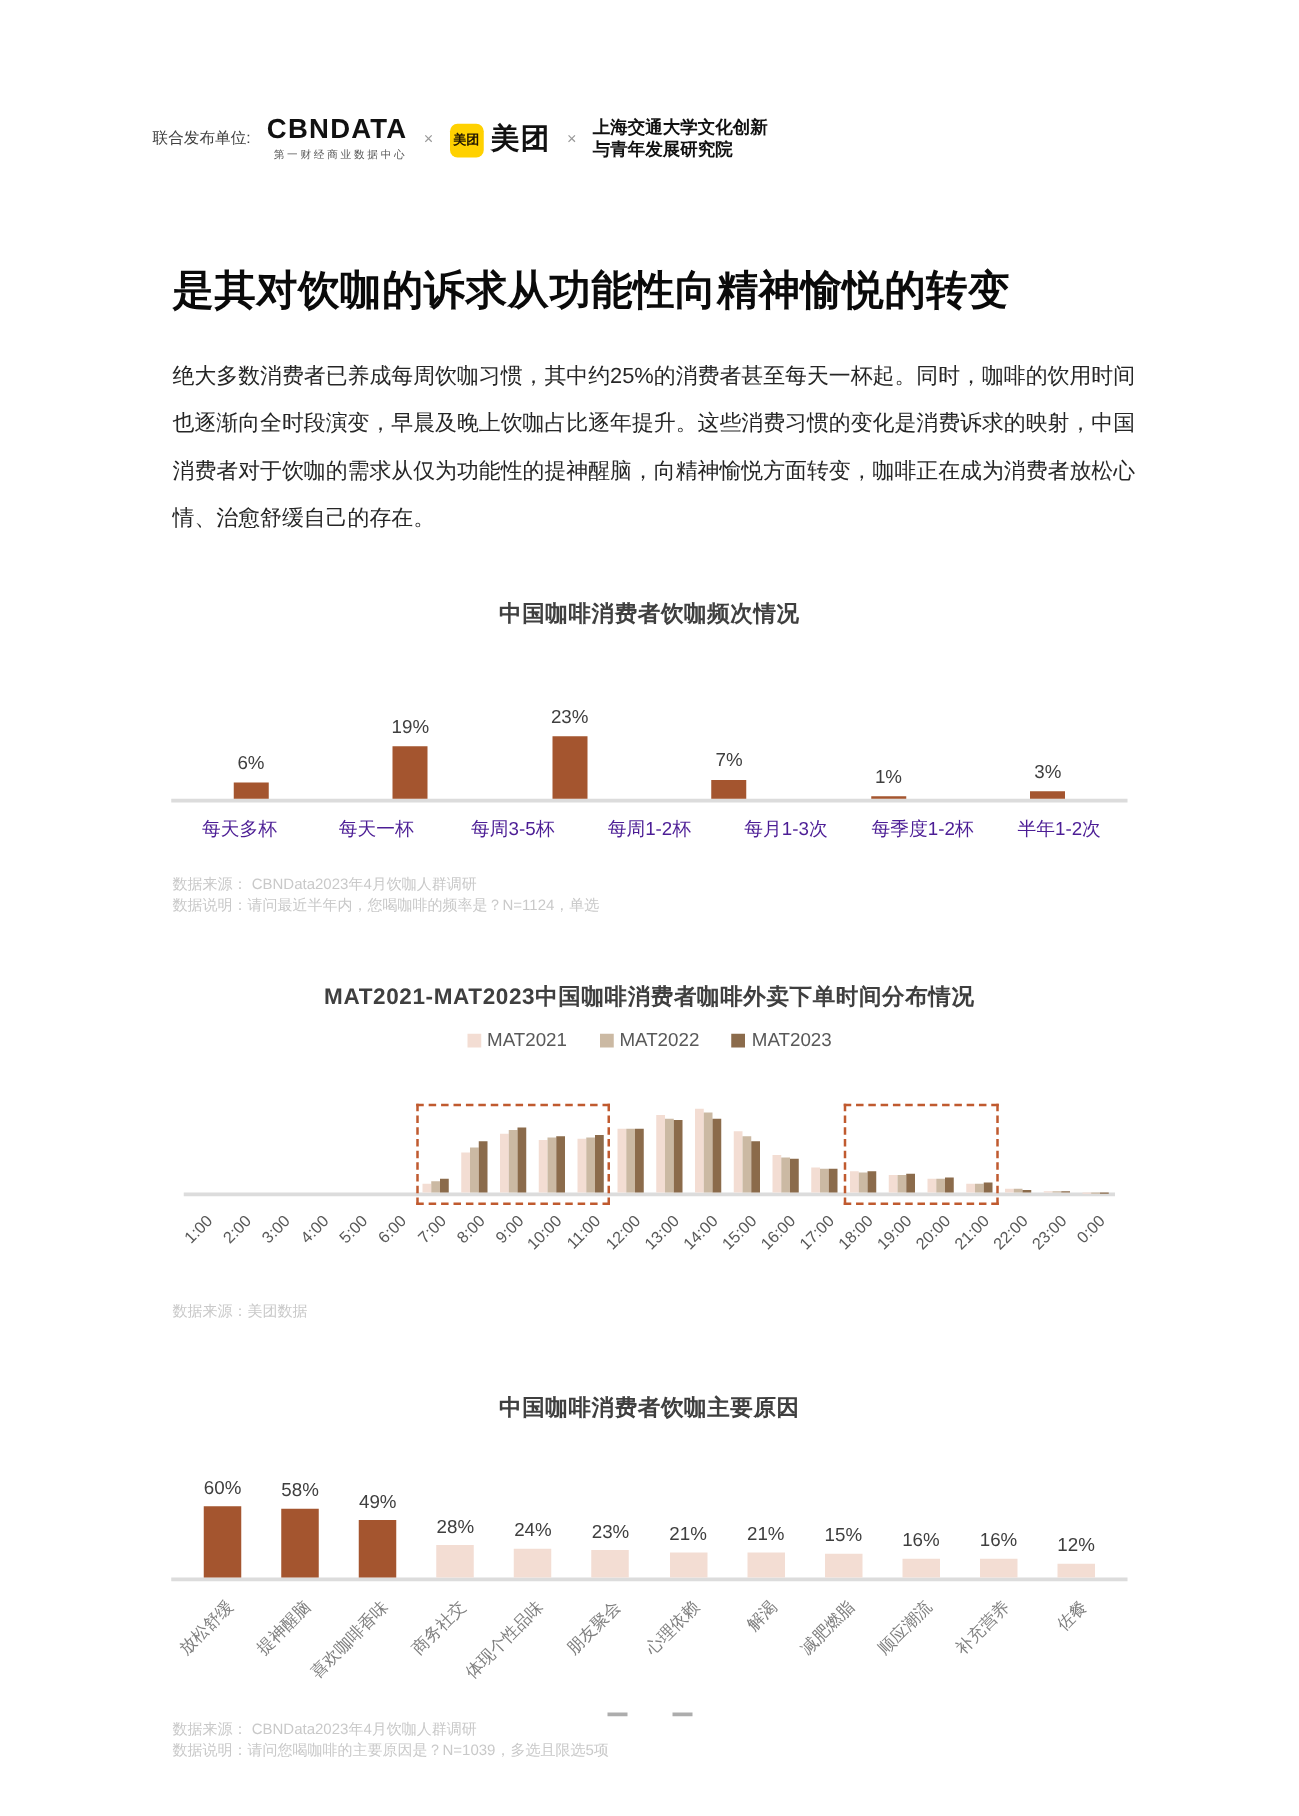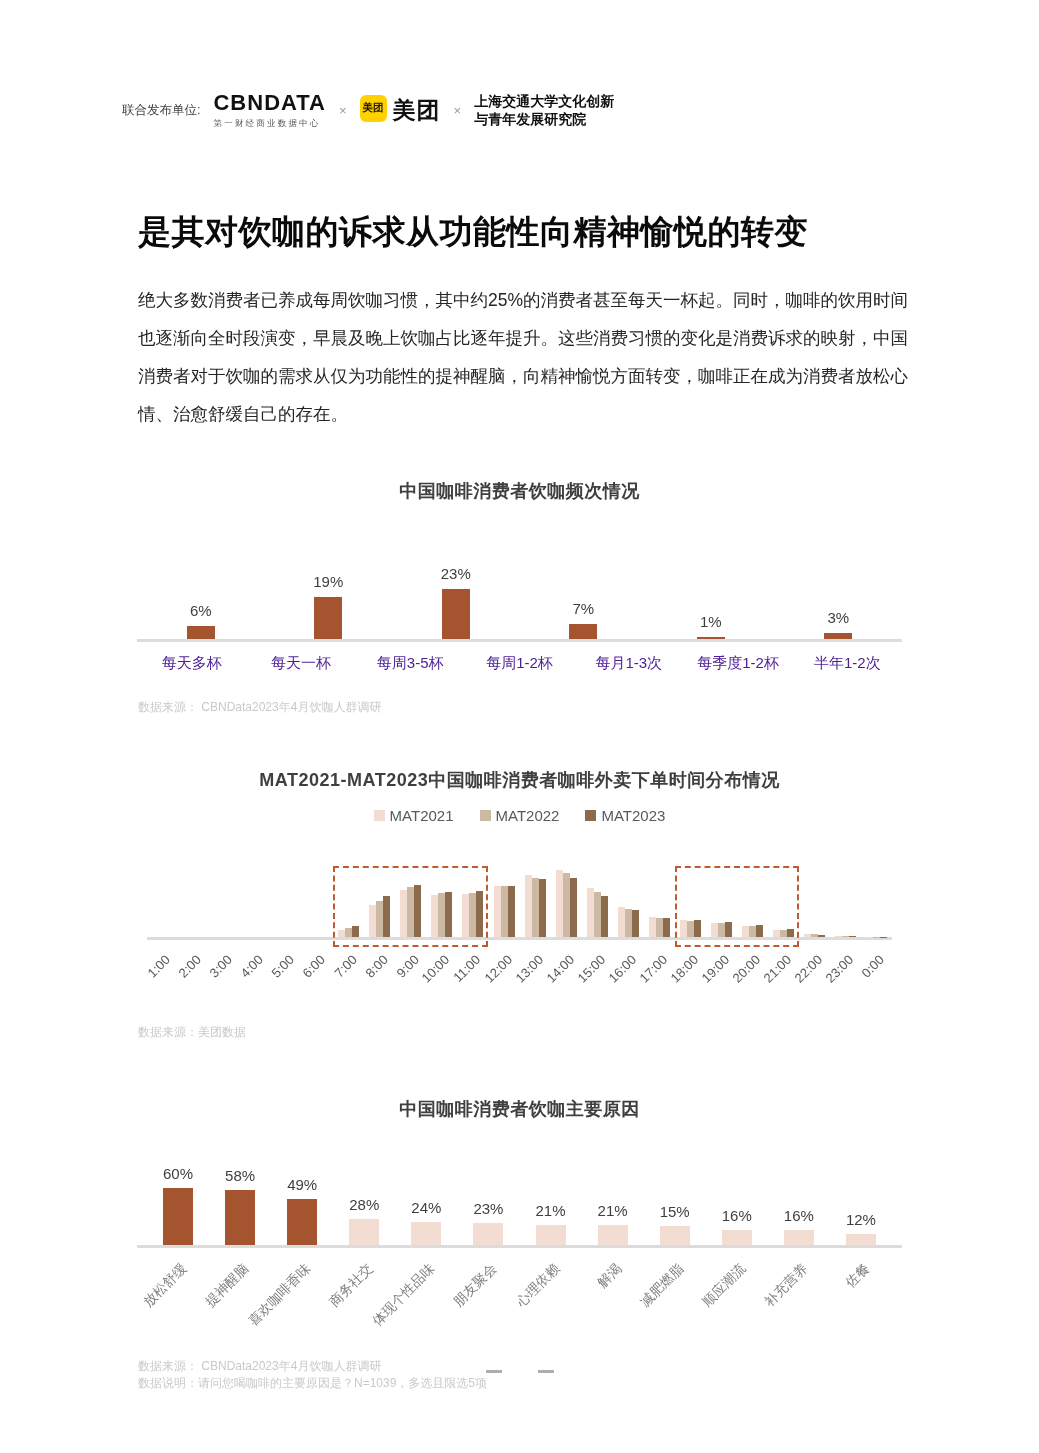--- a/index.html
+++ b/index.html
@@ -23,25 +23,25 @@
   .hq-sq-g1 { left:15px; top:1px; width:8px; height:8px; background:#3FA548; }
   .hq-sq-b1 { left:45px; top:9px; width:8px; height:8px; background:#3D8EDB; }
   .hq-sq-y1 { left:2px; top:28px; width:8px; height:8px; background:#F7C52E; }
   .hq-sq-g2 { left:19px; top:38px; width:7px; height:7px; background:#3FA548; }
   .hq-sq-r2 { left:31px; top:38px; width:7px; height:7px; background:#D9402F; }
   .hq-name { margin-top:4px; font-size:9.5px; font-weight:bold; color:#1A5DA6; white-space:nowrap; }
   .hq-sub  { margin-top:2px; width:78px; height:3px; background:#A8C4E4; border-radius:1px; }
 
   .hdr-right { display:flex; align-items:center; gap:13px; padding-top:8px; }
   .hdr-right .hdr-label { padding-top:0; }
-  .cbn { display:flex; flex-direction:column; align-items:flex-start; }
+  .cbn { display:flex; flex-direction:column; align-items:flex-end; }
   .cbn-main { font-size:22px; font-weight:900; letter-spacing:1px; color:#111111; }
   .cbn-sub  { font-size:8.5px; letter-spacing:2.2px; color:#555555; margin-top:2px; }
   .xsep { font-size:13px; color:#999999; }
-  .mt { display:flex; align-items:flex-start; gap:6px; }
+  .mt { display:flex; align-items:flex-end; gap:6px; }
   .mt-badge { width:27px; height:27px; background:#FFD100; border-radius:6px; display:flex; align-items:center; justify-content:center;
               font-size:10.5px; font-weight:bold; color:#201500; }
   .mt-name { font-size:23px; font-weight:900; color:#111111; letter-spacing:1px; }
   .sjtu { font-size:14px; font-weight:bold; color:#111111; line-height:1.3; }
 
   
   .title { margin:42px 100px 0 138px; font-size:33px; line-height:1.2; font-weight:900; color:#0a0a0a; letter-spacing:0.5px; }
   .para  { margin:30px 118px 0 138px; font-size:17.5px; line-height:38px; color:#262626; }
 
   
@@ -161,20 +161,21 @@
           <div class="c1-cat">每天一杯</div>
           <div class="c1-cat">每周3-5杯</div>
           <div class="c1-cat">每周1-2杯</div>
           <div class="c1-cat">每月1-3次</div>
           <div class="c1-cat">每季度1-2杯</div>
           <div class="c1-cat">半年1-2次</div>
         </div>
     </div>
     <div class="notes">
       <div>数据来源： CBNData2023年4月饮咖人群调研</div>
+      <div>数据说明：请问最近半年内，您喝咖啡的频率是？N=1124，单选</div>
     </div>
   </section>
 
   <section class="chart chart2">
     <h2>MAT2021-MAT2023中国咖啡消费者咖啡外卖下单时间分布情况</h2>
     <div class="legend" id="chart2-legend">
         <div class="litem">
           <span class="sw" style="background: rgb(243, 221, 211);"></span>
           <span>MAT2021</span>
         </div>

